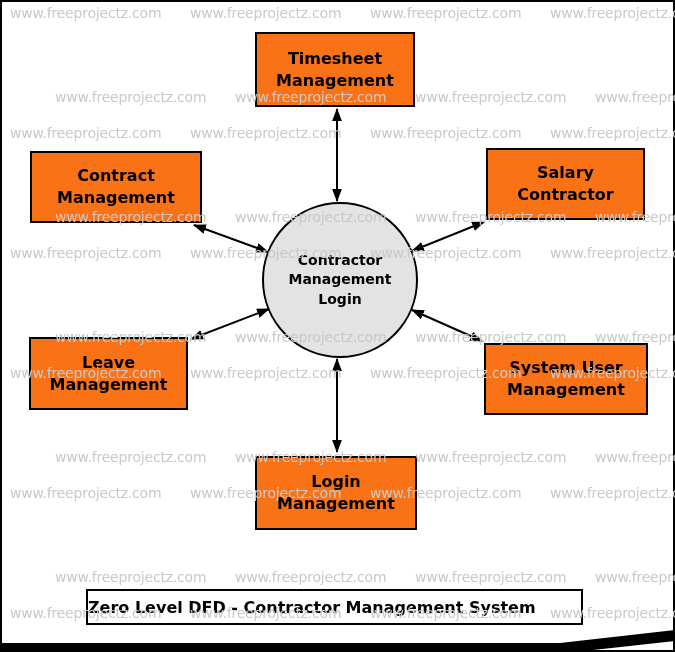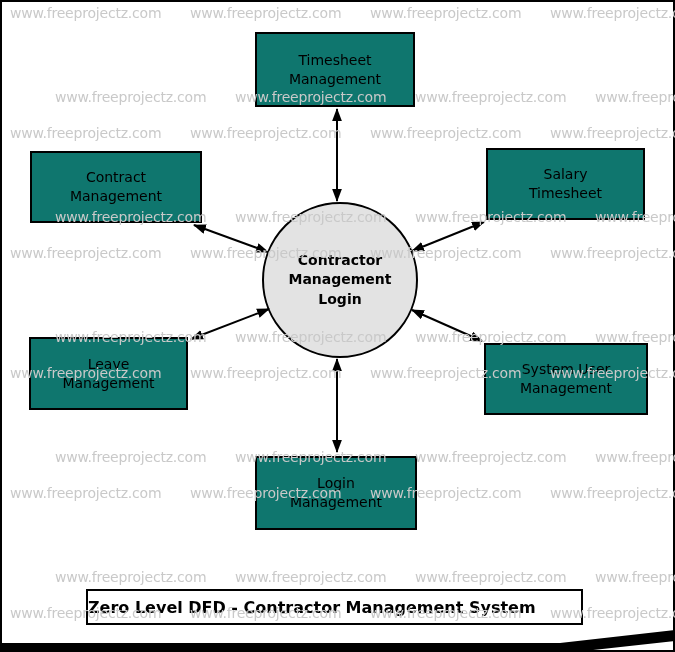--- a/index.html
+++ b/index.html
@@ -11,26 +11,26 @@
   html,body{margin:0;padding:0;background:#888;}
   #stage{
     position:relative;
     width:675px;height:652px;
     background:var(--bg);
     overflow:hidden;
     font-family:"DejaVu Sans", sans-serif;
   }
   .entity-box{
     position:absolute;
-    background:#0f766e;
+    background:#f97316;
     border:2px solid var(--line);
     display:flex;align-items:center;justify-content:center;
     text-align:center;
-    font-weight:normal;
-    font-size:14px;
+    font-weight:bold;
+    font-size:16px;
     line-height:1.35;
     color:#000;
     z-index:2;
     box-sizing:border-box;
   }
   .entity-box span{white-space:pre-line;}
   #process-circle{
     position:absolute;
     left:262px;top:202px;width:156px;height:156px;
     border-radius:50%;
@@ -84,21 +84,21 @@
   <div class="entity-box" id="box-timesheet">
     <span>Timesheet
 Management</span>
   </div>
   <div class="entity-box" id="box-contract">
     <span>Contract
 Management</span>
   </div>
   <div class="entity-box" id="box-salary">
     <span>Salary
-Timesheet</span>
+Contractor</span>
   </div>
   <div class="entity-box" id="box-leave">
     <span>Leave
 Management</span>
   </div>
   <div class="entity-box" id="box-systemuser">
     <span>System User
 Management</span>
   </div>
   <div class="entity-box" id="box-login">

